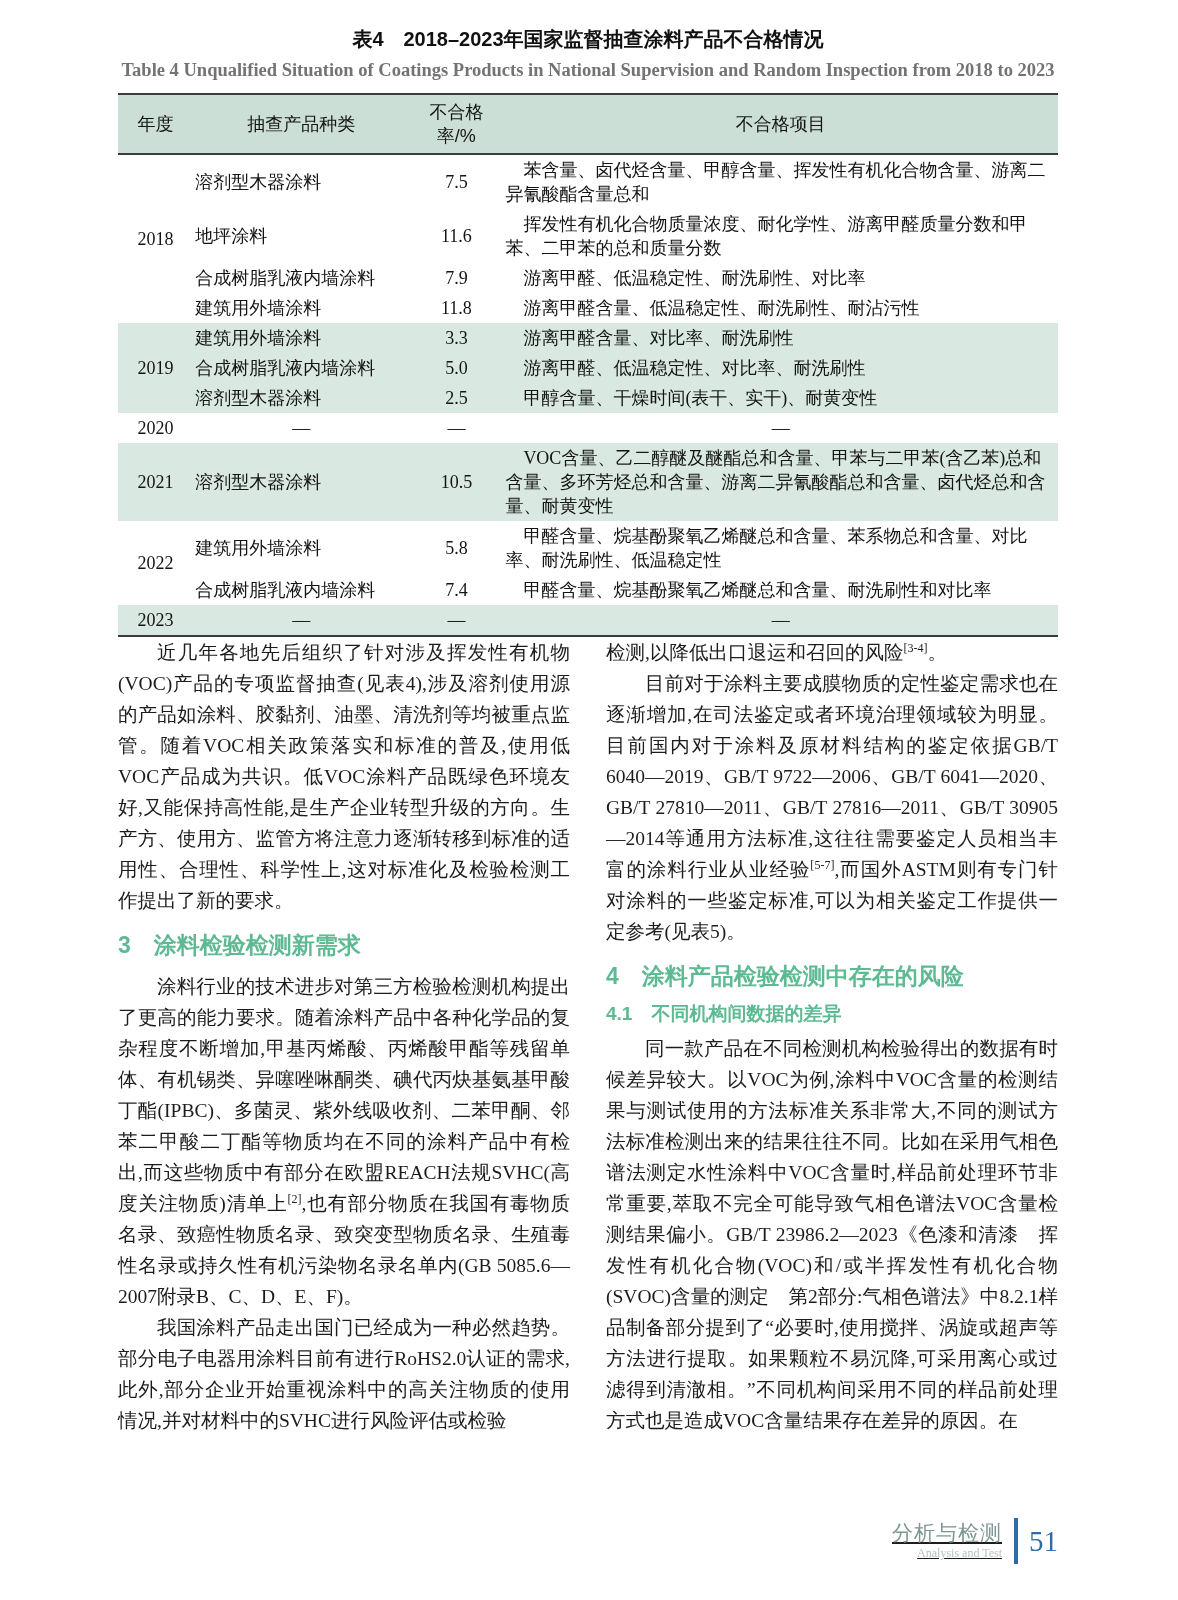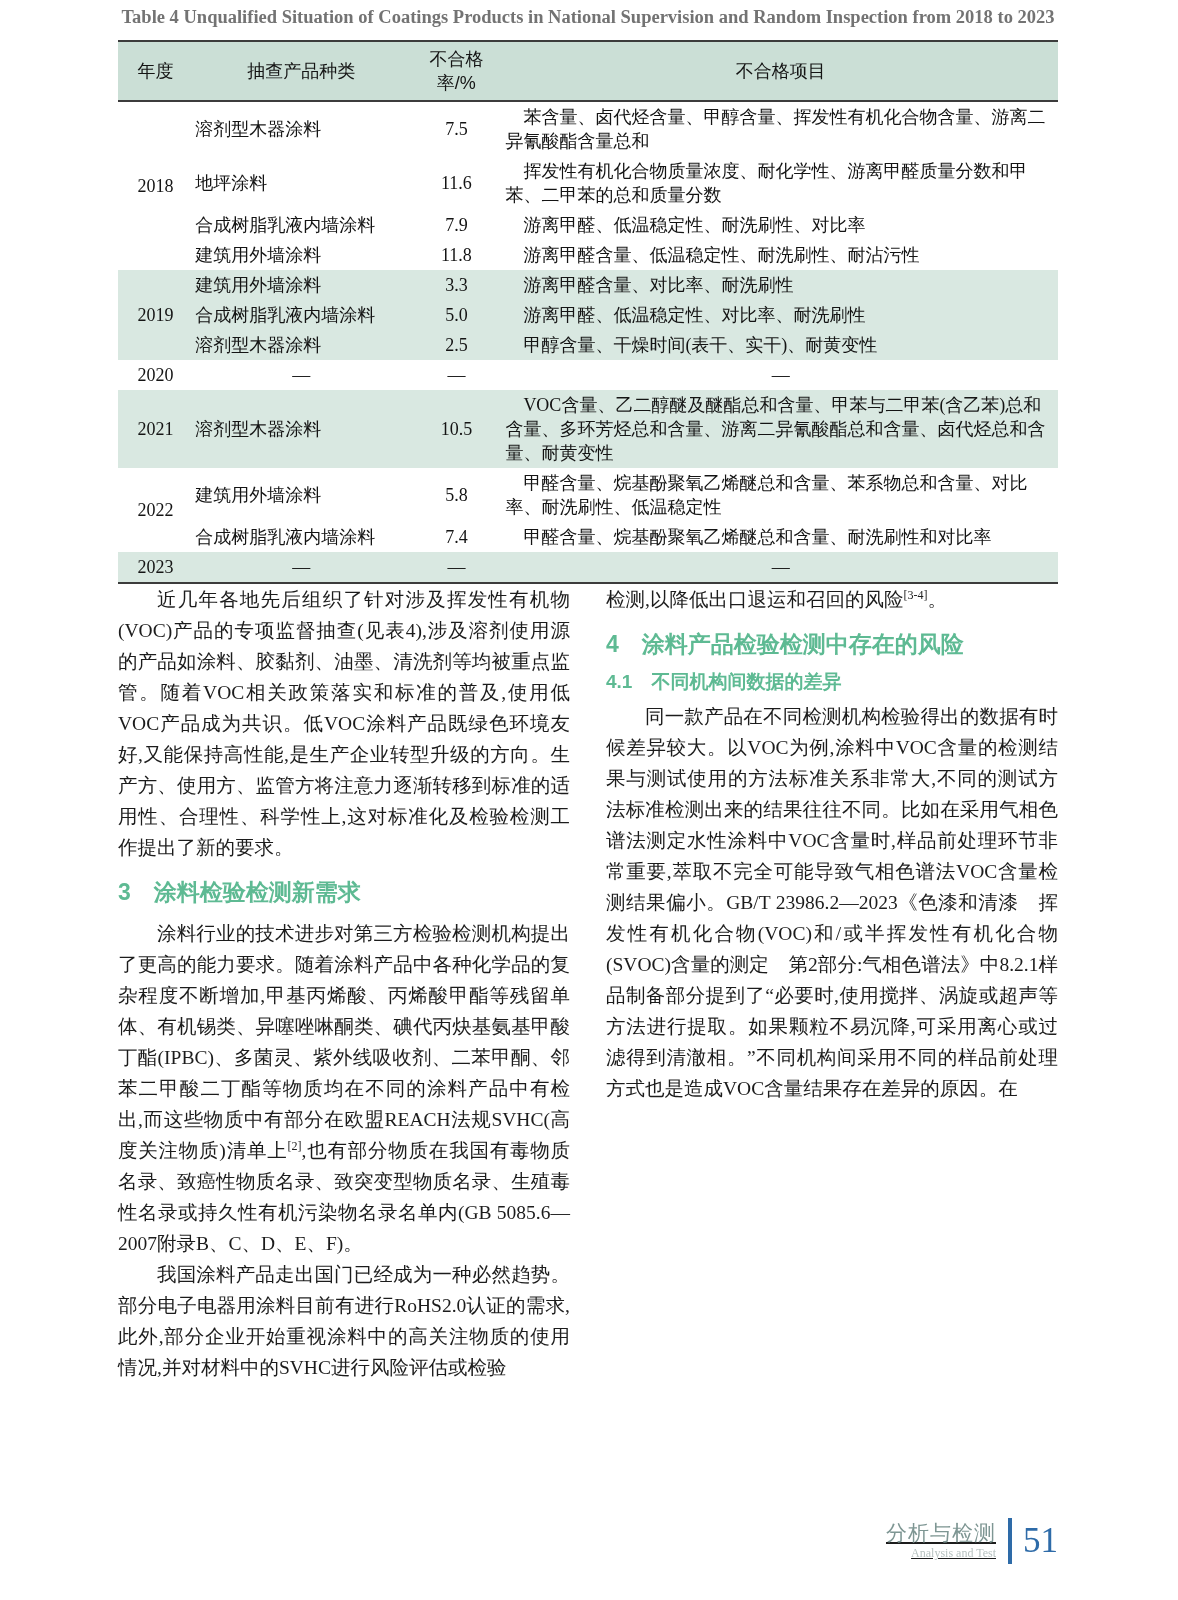--- a/index.html
+++ b/index.html
@@ -78,29 +78,30 @@
     font-family: "Liberation Sans", "DejaVu Sans", sans-serif;
     color: #7e9693; font-size: 21px; line-height: 1.15; letter-spacing: 1px;
   }
   .footer-en {
     font-family: "Liberation Serif", "DejaVu Serif", serif;
     color: #b7c2c0; font-size: 12px; margin-top: 1px;
   }
   .footer-bar { width: 4px; height: 46px; background: var(--accent-blue); margin: 0 11px 0 12px; }
   .footer-page {
     font-family: "Liberation Serif", "DejaVu Serif", serif;
-    color: var(--accent-blue); font-size: 35px;
+    color: var(--accent-blue); font-size: 29px;
   }
 </style>
 </head>
 <body>
 
 <div class="page">
 
 
+  <div class="table-title-zh">表4　2018–2023年国家监督抽查涂料产品不合格情况</div>
   <div class="table-title-en">Table 4   Unqualified Situation of Coatings Products in National Supervision and Random Inspection from 2018 to 2023</div>
 
   <table class="data-table">
     <colgroup>
       <col style="width:8%">
       <col style="width:23%">
       <col style="width:10%">
       <col style="width:59%">
     </colgroup>
     <thead>
@@ -183,20 +184,21 @@
 
   <div class="body-columns">
     <div class="col" id="col-left">
         <p class="para">近几年各地先后组织了针对涉及挥发性有机物(VOC)产品的专项监督抽查(见表4),涉及溶剂使用源的产品如涂料、胶黏剂、油墨、清洗剂等均被重点监管。随着VOC相关政策落实和标准的普及,使用低VOC产品成为共识。低VOC涂料产品既绿色环境友好,又能保持高性能,是生产企业转型升级的方向。生产方、使用方、监管方将注意力逐渐转移到标准的适用性、合理性、科学性上,这对标准化及检验检测工作提出了新的要求。</p>
         <h2 class="section">3　涂料检验检测新需求</h2>
         <p class="para">涂料行业的技术进步对第三方检验检测机构提出了更高的能力要求。随着涂料产品中各种化学品的复杂程度不断增加,甲基丙烯酸、丙烯酸甲酯等残留单体、有机锡类、异噻唑啉酮类、碘代丙炔基氨基甲酸丁酯(IPBC)、多菌灵、紫外线吸收剂、二苯甲酮、邻苯二甲酸二丁酯等物质均在不同的涂料产品中有检出,而这些物质中有部分在欧盟REACH法规SVHC(高度关注物质)清单上<sup>[2]</sup>,也有部分物质在我国有毒物质名录、致癌性物质名录、致突变型物质名录、生殖毒性名录或持久性有机污染物名录名单内(GB 5085.6—2007附录B、C、D、E、F)。</p>
         <p class="para">我国涂料产品走出国门已经成为一种必然趋势。部分电子电器用涂料目前有进行RoHS2.0认证的需求,此外,部分企业开始重视涂料中的高关注物质的使用情况,并对材料中的SVHC进行风险评估或检验</p>
       </div>
     <div class="col" id="col-right">
         <p class="para no-indent">检测,以降低出口退运和召回的风险<sup>[3-4]</sup>。</p>
+        <p class="para">目前对于涂料主要成膜物质的定性鉴定需求也在逐渐增加,在司法鉴定或者环境治理领域较为明显。目前国内对于涂料及原材料结构的鉴定依据GB/T 6040—2019、GB/T 9722—2006、GB/T 6041—2020、GB/T 27810—2011、GB/T 27816—2011、GB/T 30905—2014等通用方法标准,这往往需要鉴定人员相当丰富的涂料行业从业经验<sup>[5-7]</sup>,而国外ASTM则有专门针对涂料的一些鉴定标准,可以为相关鉴定工作提供一定参考(见表5)。</p>
         <h2 class="section">4　涂料产品检验检测中存在的风险</h2>
         <h3 class="subsection">4.1　不同机构间数据的差异</h3>
         <p class="para">同一款产品在不同检测机构检验得出的数据有时候差异较大。以VOC为例,涂料中VOC含量的检测结果与测试使用的方法标准关系非常大,不同的测试方法标准检测出来的结果往往不同。比如在采用气相色谱法测定水性涂料中VOC含量时,样品前处理环节非常重要,萃取不完全可能导致气相色谱法VOC含量检测结果偏小。GB/T 23986.2—2023《色漆和清漆　挥发性有机化合物(VOC)和/或半挥发性有机化合物(SVOC)含量的测定　第2部分:气相色谱法》中8.2.1样品制备部分提到了“必要时,使用搅拌、涡旋或超声等方法进行提取。如果颗粒不易沉降,可采用离心或过滤得到清澈相。”不同机构间采用不同的样品前处理方式也是造成VOC含量结果存在差异的原因。在</p>
       </div>
   </div>
 
   <div class="footer">
     <div class="footer-titles">
       <div class="footer-zh">分析与检测</div>
       <div class="footer-en">Analysis and Test</div>

